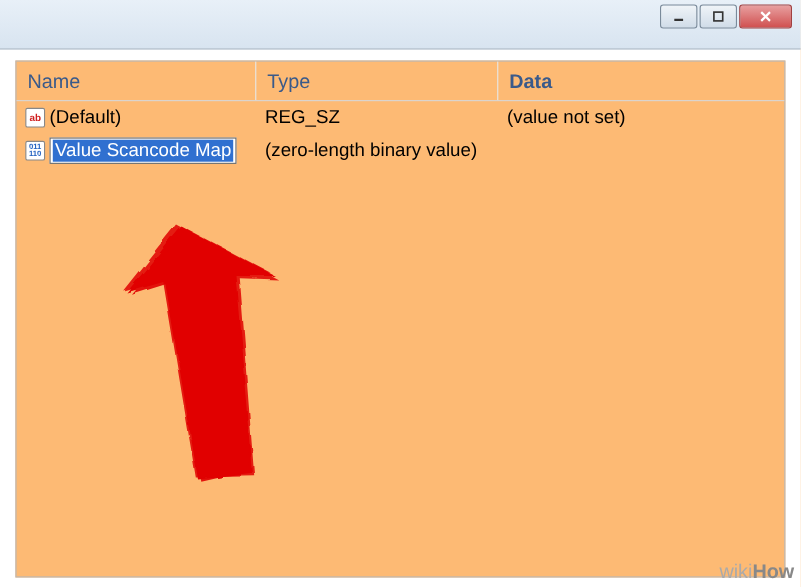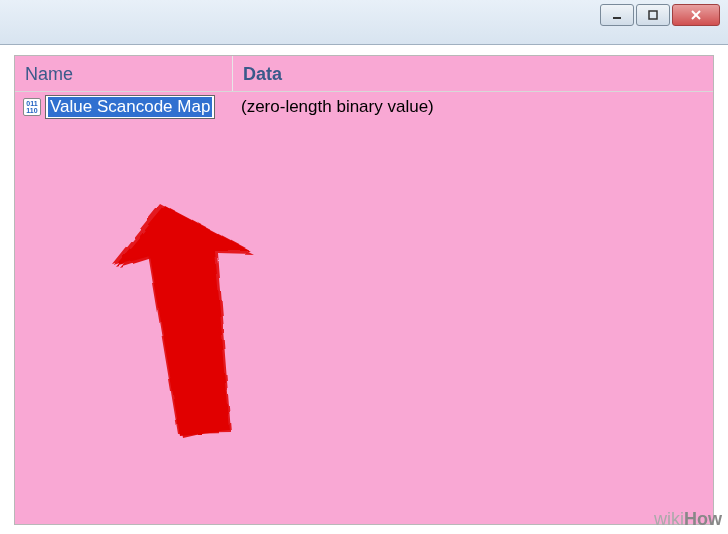--- a/index.html
+++ b/index.html
@@ -46,21 +46,21 @@
       width: 48px;
       background: linear-gradient(to bottom, #e8a0a0, #d05050);
       border-color: #a04040;
       color: #fff;
     }
     .win-btn svg { display:block; }
     .content-frame {
       margin: 10px 14px;
       border: 1px solid #b8b8b8;
       height: 470px;
-      background: #f9a8d4;
+      background: #fdba74;
       position: relative;
     }
     .table-wrap {
       width: 100%;
     }
     .headers {
       display: flex;
       height: 36px;
       border-bottom: 1px solid #d8d8d8;
     }
@@ -160,23 +160,32 @@
           <line x1="11" y1="2" x2="3" y2="10" stroke="#fff" stroke-width="2"></line>
         </svg>
     </div>
   </div>
 </div>
 
 <div class="content-frame">
   <div class="table-wrap">
     <div class="headers">
       <div class="col col-name">Name</div>
+      <div class="col col-type">Type</div>
       <div class="col col-data">Data</div>
     </div>
     <div class="rows">
+      <div class="row">
+        <div class="cell col-name">
+          <span class="reg-icon sz">ab</span>
+          <span>(Default)</span>
+        </div>
+        <div class="cell col-type">REG_SZ</div>
+        <div class="cell col-data">(value not set)</div>
+      </div>
       <div class="row">
         <div class="cell col-name">
           <span class="reg-icon bin">
             <span style="font-size:7px;line-height:7px;">011<br>110</span>
           </span>
           <span class="rename-box">
             <span class="rename-sel">Value Scancode Map</span>
           </span>
         </div>
         <div class="cell col-data">(zero-length binary value)</div>

